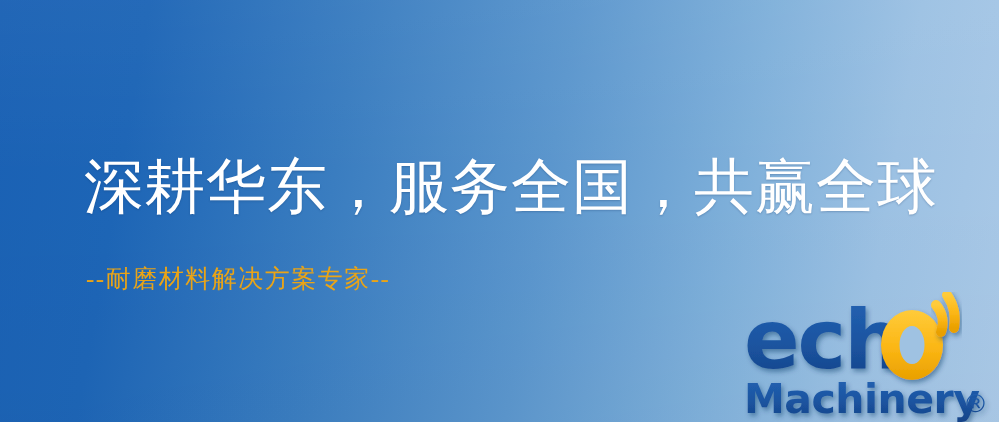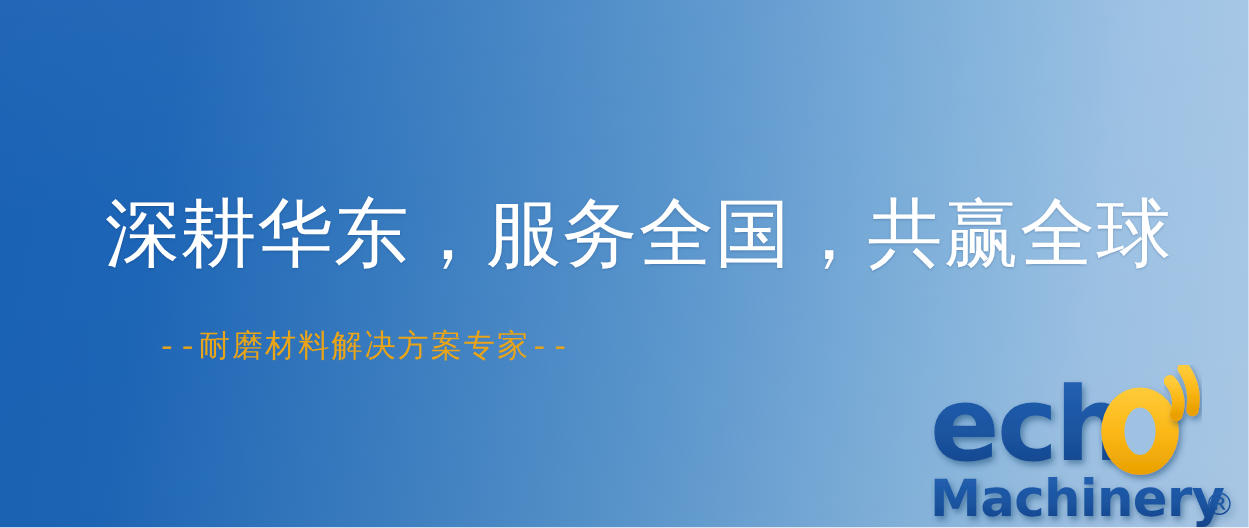--- a/index.html
+++ b/index.html
@@ -47,28 +47,27 @@
     letter-spacing: 1px;
     white-space: nowrap;
     text-shadow: 0 1px 2px rgba(10,45,90,0.25);
     z-index: 3;
   }
 
   .subtitle {
     position: absolute;
     left: 86px;
     top: 266px;
-    font-family: Liberation Mono, monospace;
+    font-family: Liberation Serif, serif;
     font-size: 25px;
     line-height: 1;
     color: #e9a417;
     letter-spacing: 1.5px;
     white-space: nowrap;
     z-index: 3;
-    margin-left: 40px;
   }
 
   
   .logo {
     position: absolute;
     left: 742px;
     top: 292px;
     width: 257px;
     height: 130px;
     z-index: 4;

